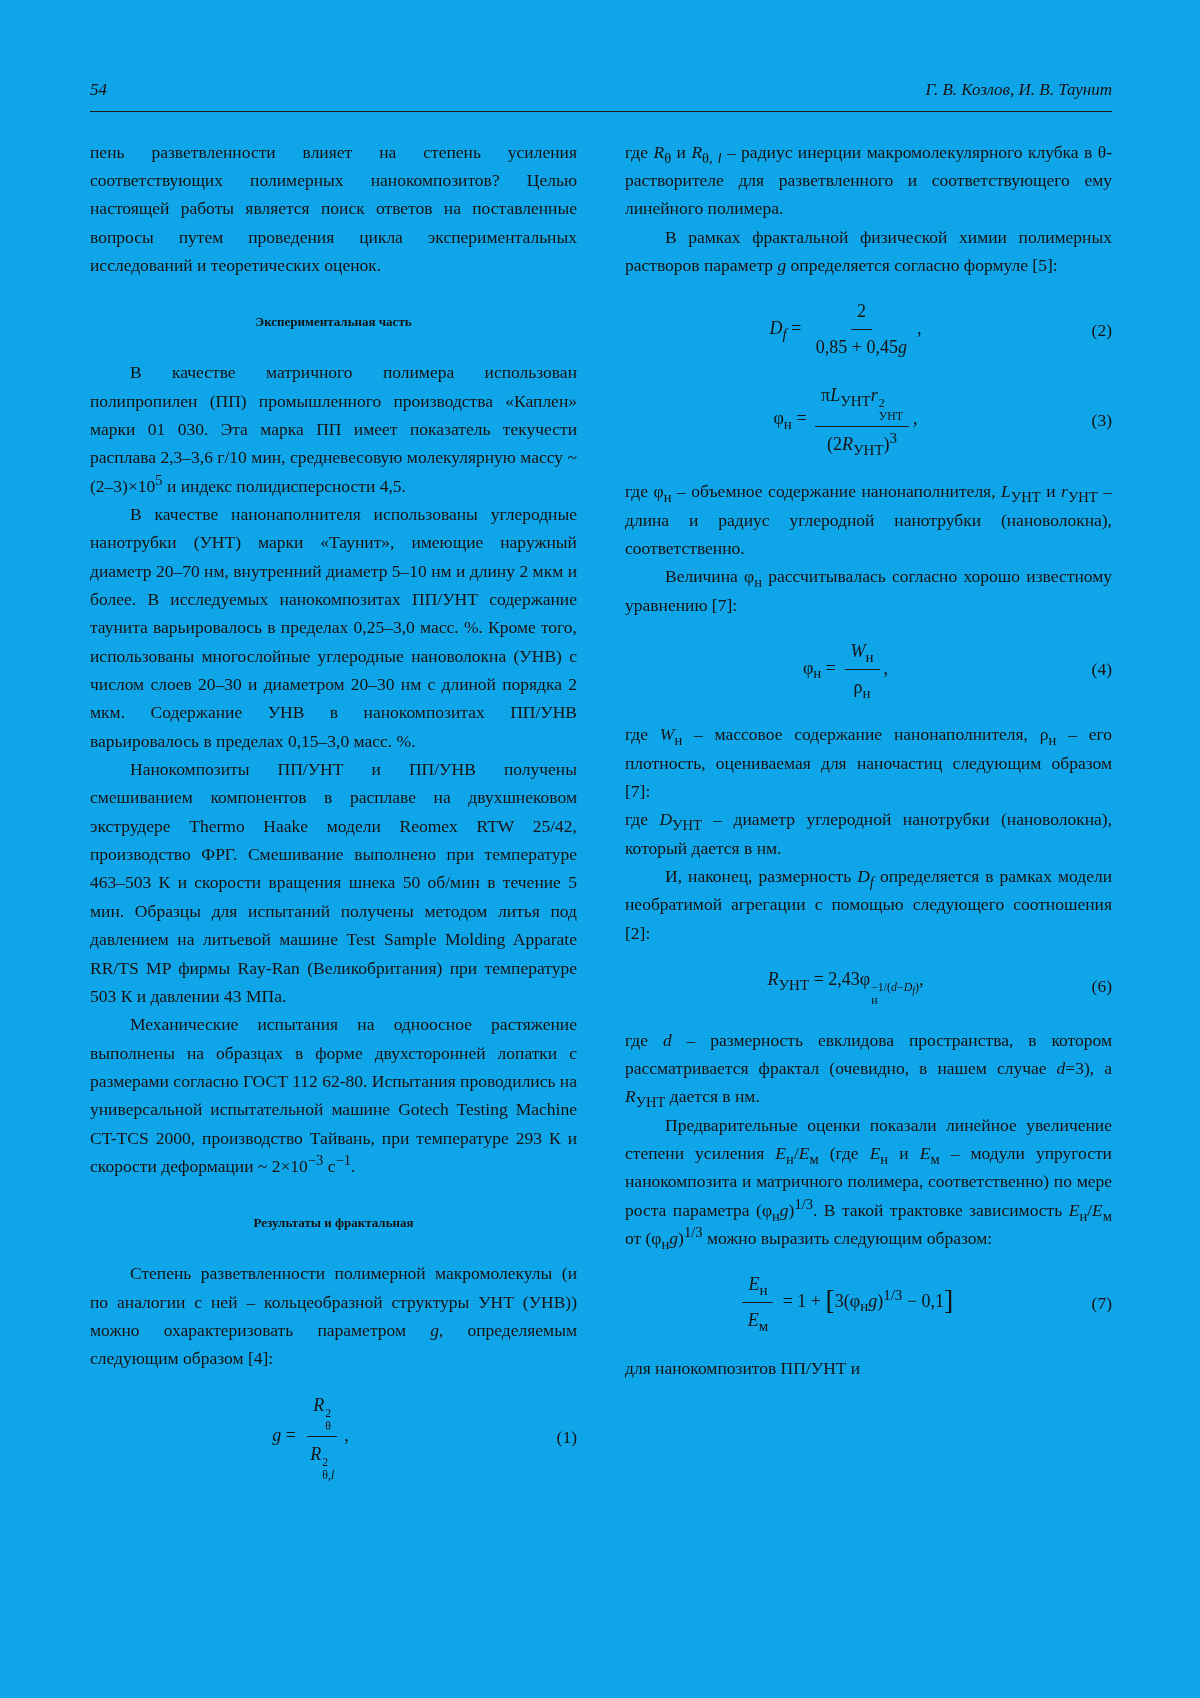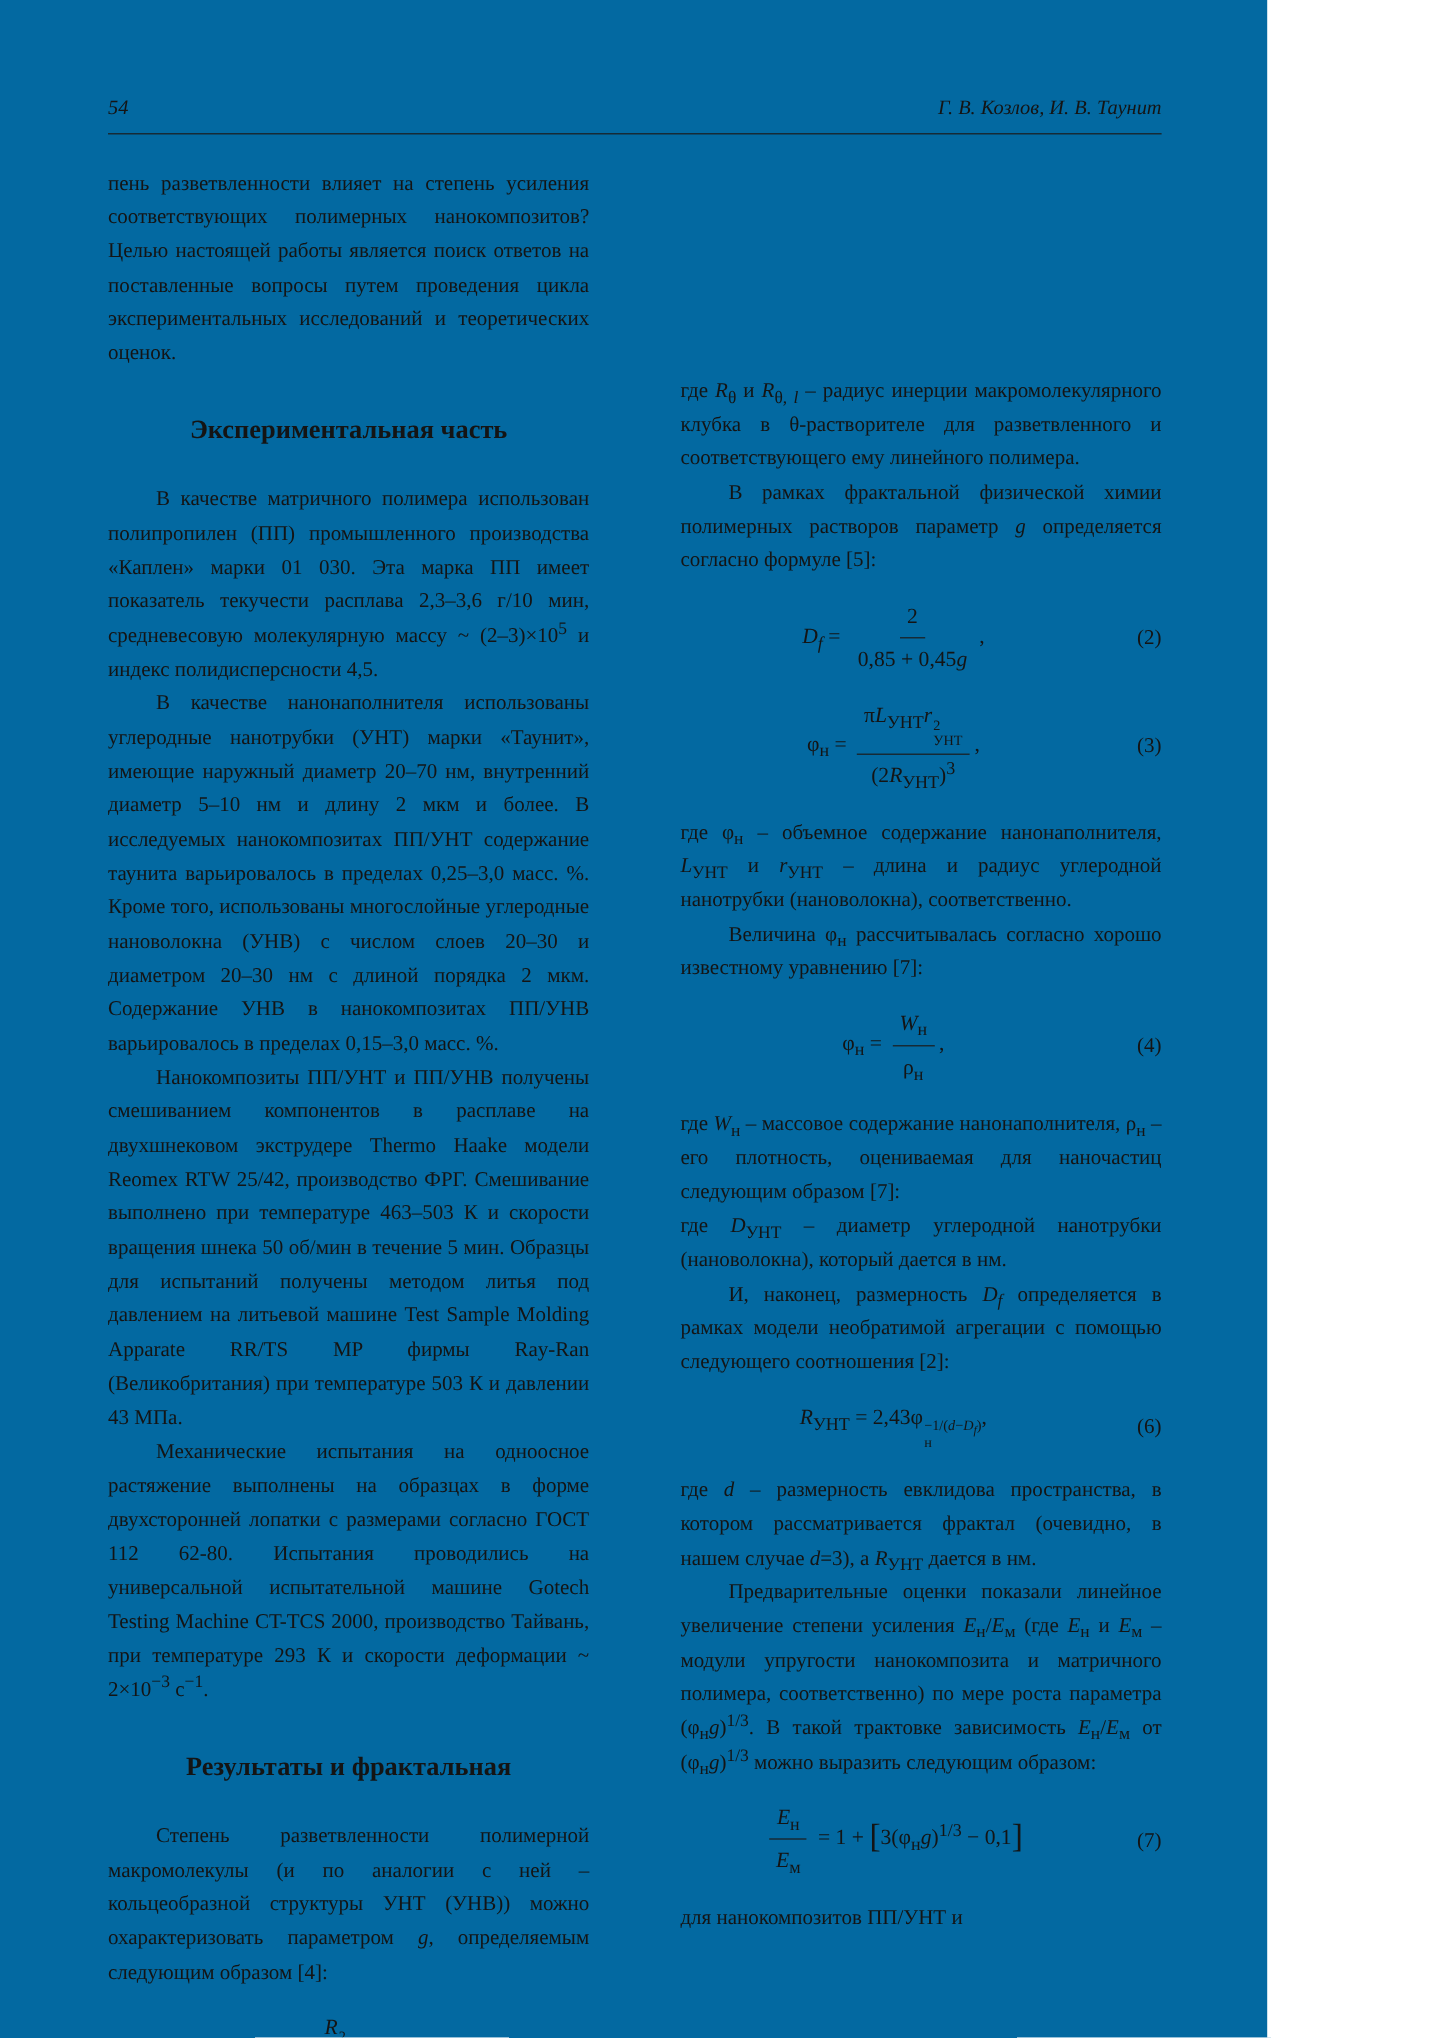--- a/index.html
+++ b/index.html
@@ -1,40 +1,40 @@
 <!DOCTYPE html>
 <html lang="ru"><head>
 <meta charset="utf-8">
 <style>
   * { box-sizing: border-box; }
   html, body { margin: 0; padding: 0; background: #ffffff; }
   .page {
-    width: 1056px; height: 1698px;
-    background: #0369a1;
+    width: 1200px; height: 1698px;
+    background: #0ea5e9;
     color: #141414;
     font-family: "Liberation Serif", "DejaVu Serif", serif;
     font-size: 17.5px;
     line-height: 1.62;
     padding: 76px 88px 56px 90px;
     overflow: hidden;
   }
   .pg-header {
     display: flex; justify-content: space-between; align-items: baseline;
     font-style: italic; font-size: 17px;
     border-bottom: 1.6px solid #1c1c1c;
     padding-bottom: 7px;
     margin-bottom: 26px;
   }
-  .columns { display: flex; gap: 76px; align-items: center; }
+  .columns { display: flex; gap: 48px; }
   .col { flex: 1 1 0; text-align: justify; min-width: 0; }
   p.para { margin: 0; }
   p.para.ind { text-indent: 40px; }
   h3.sect {
     text-align: center; font-weight: bold;
-    font-size: 22px; margin: 32px 0 26px;
+    font-size: 13px; margin: 32px 0 26px;
   }
   .formula {
     display: flex; align-items: center;
     margin: 18px 0;
   }
   .feq { flex: 1 1 auto; text-align: center; font-size: 18px; }
   .fnum { flex: 0 0 46px; text-align: right; }
   .frac {
     display: inline-flex; flex-direction: column; align-items: center;
     vertical-align: middle; margin: 0 4px;

